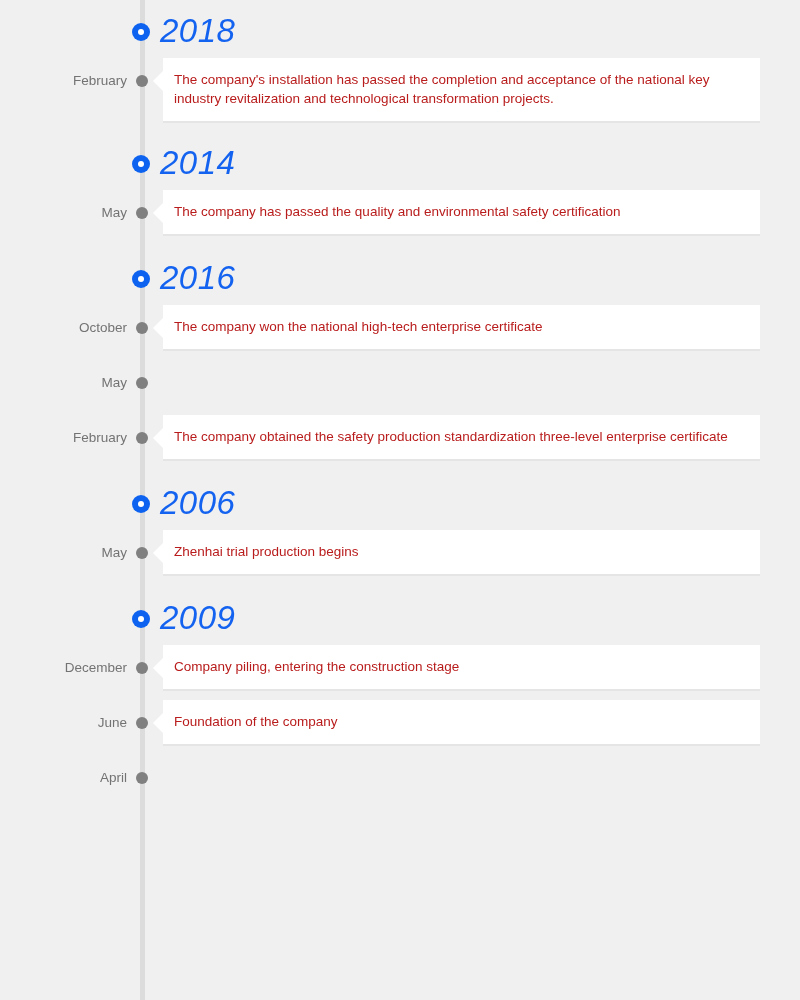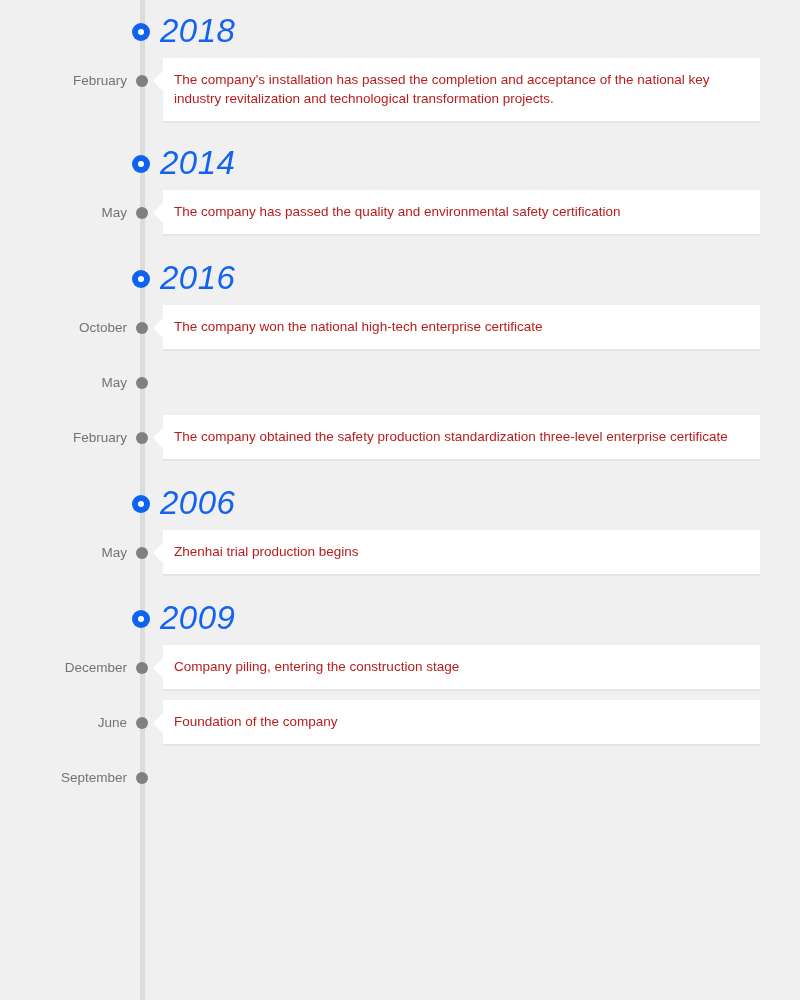--- a/index.html
+++ b/index.html
@@ -238,19 +238,19 @@
             </div>
           </div>
           <div class="event-row">
             <div class="month">June</div>
             <span class="dot"></span>
             <div class="card">
               <div class="card-text">Foundation of the company</div>
             </div>
           </div>
           <div class="event-row">
-            <div class="month">September</div>
+            <div class="month">April</div>
             <span class="dot"></span>
           </div>
         </div>
       </div>
     </div>
 </div>
 
 </body></html>

